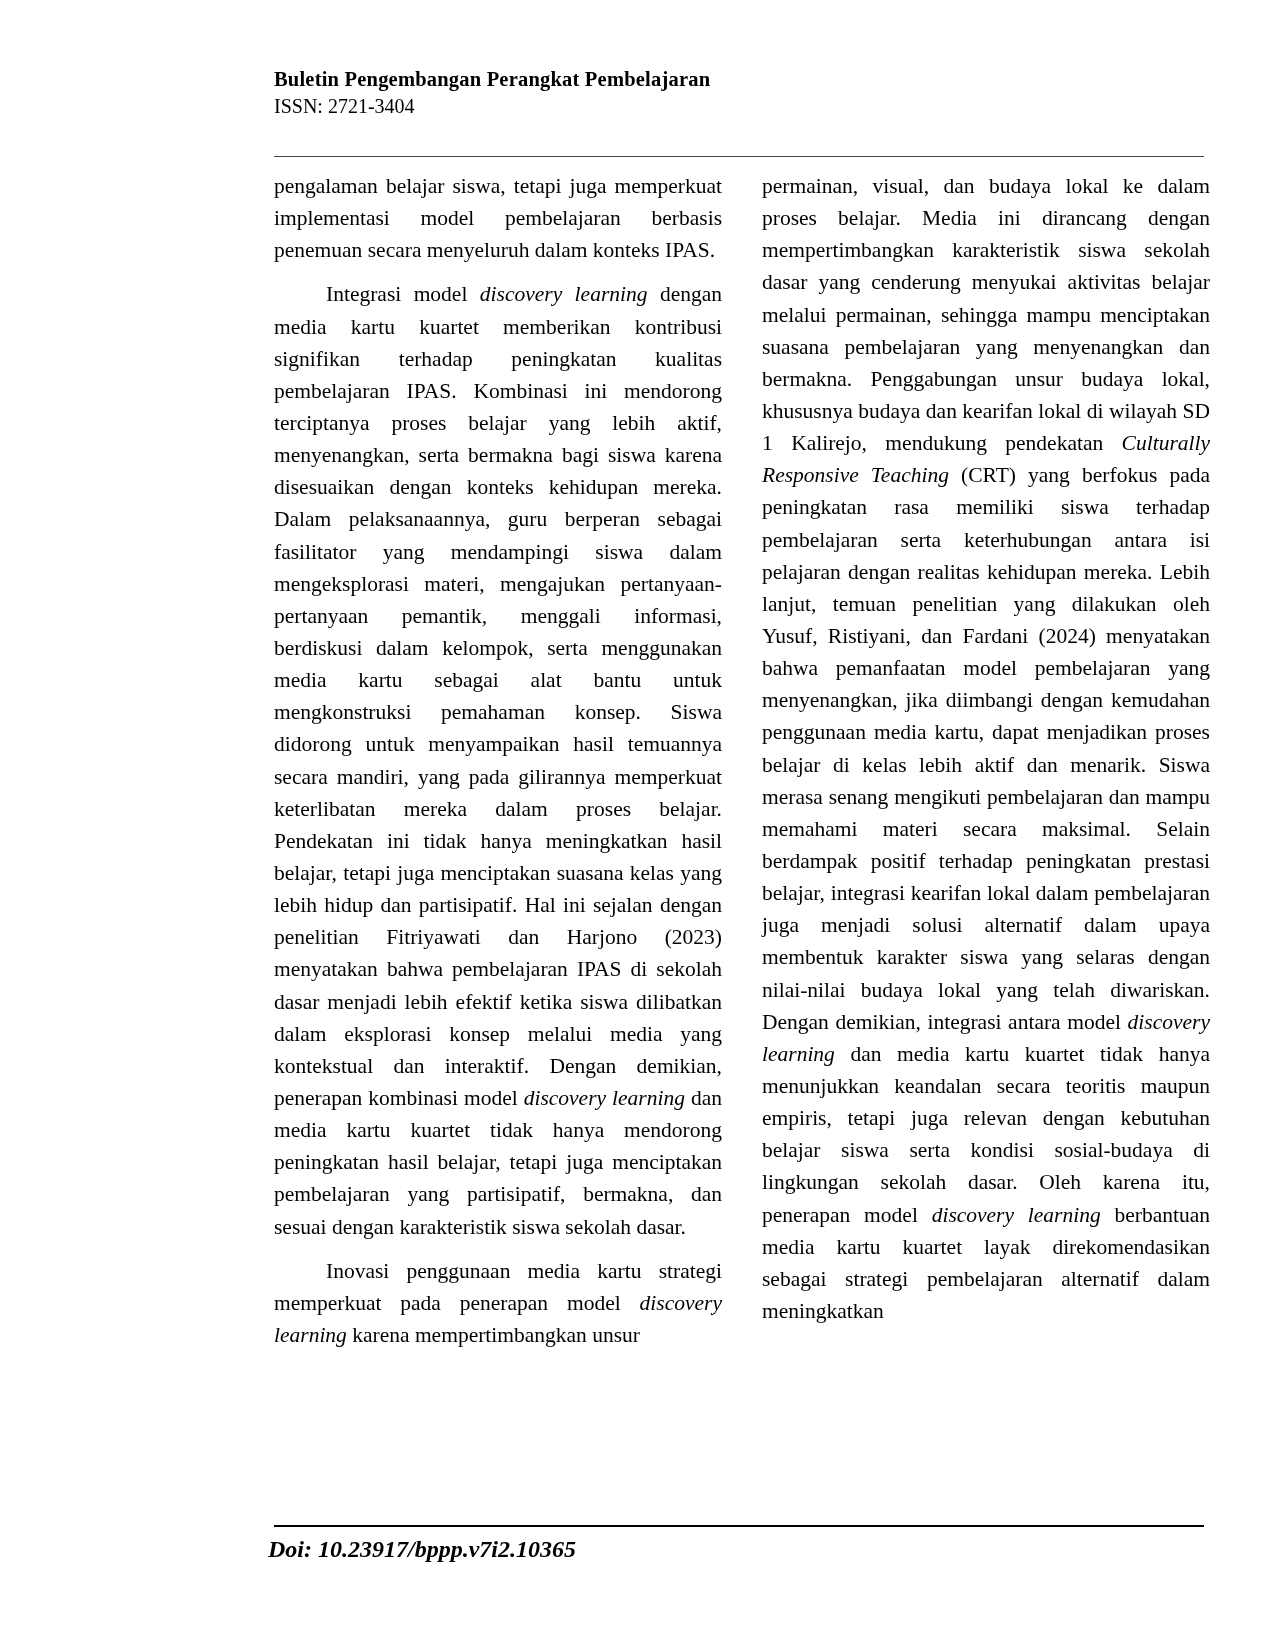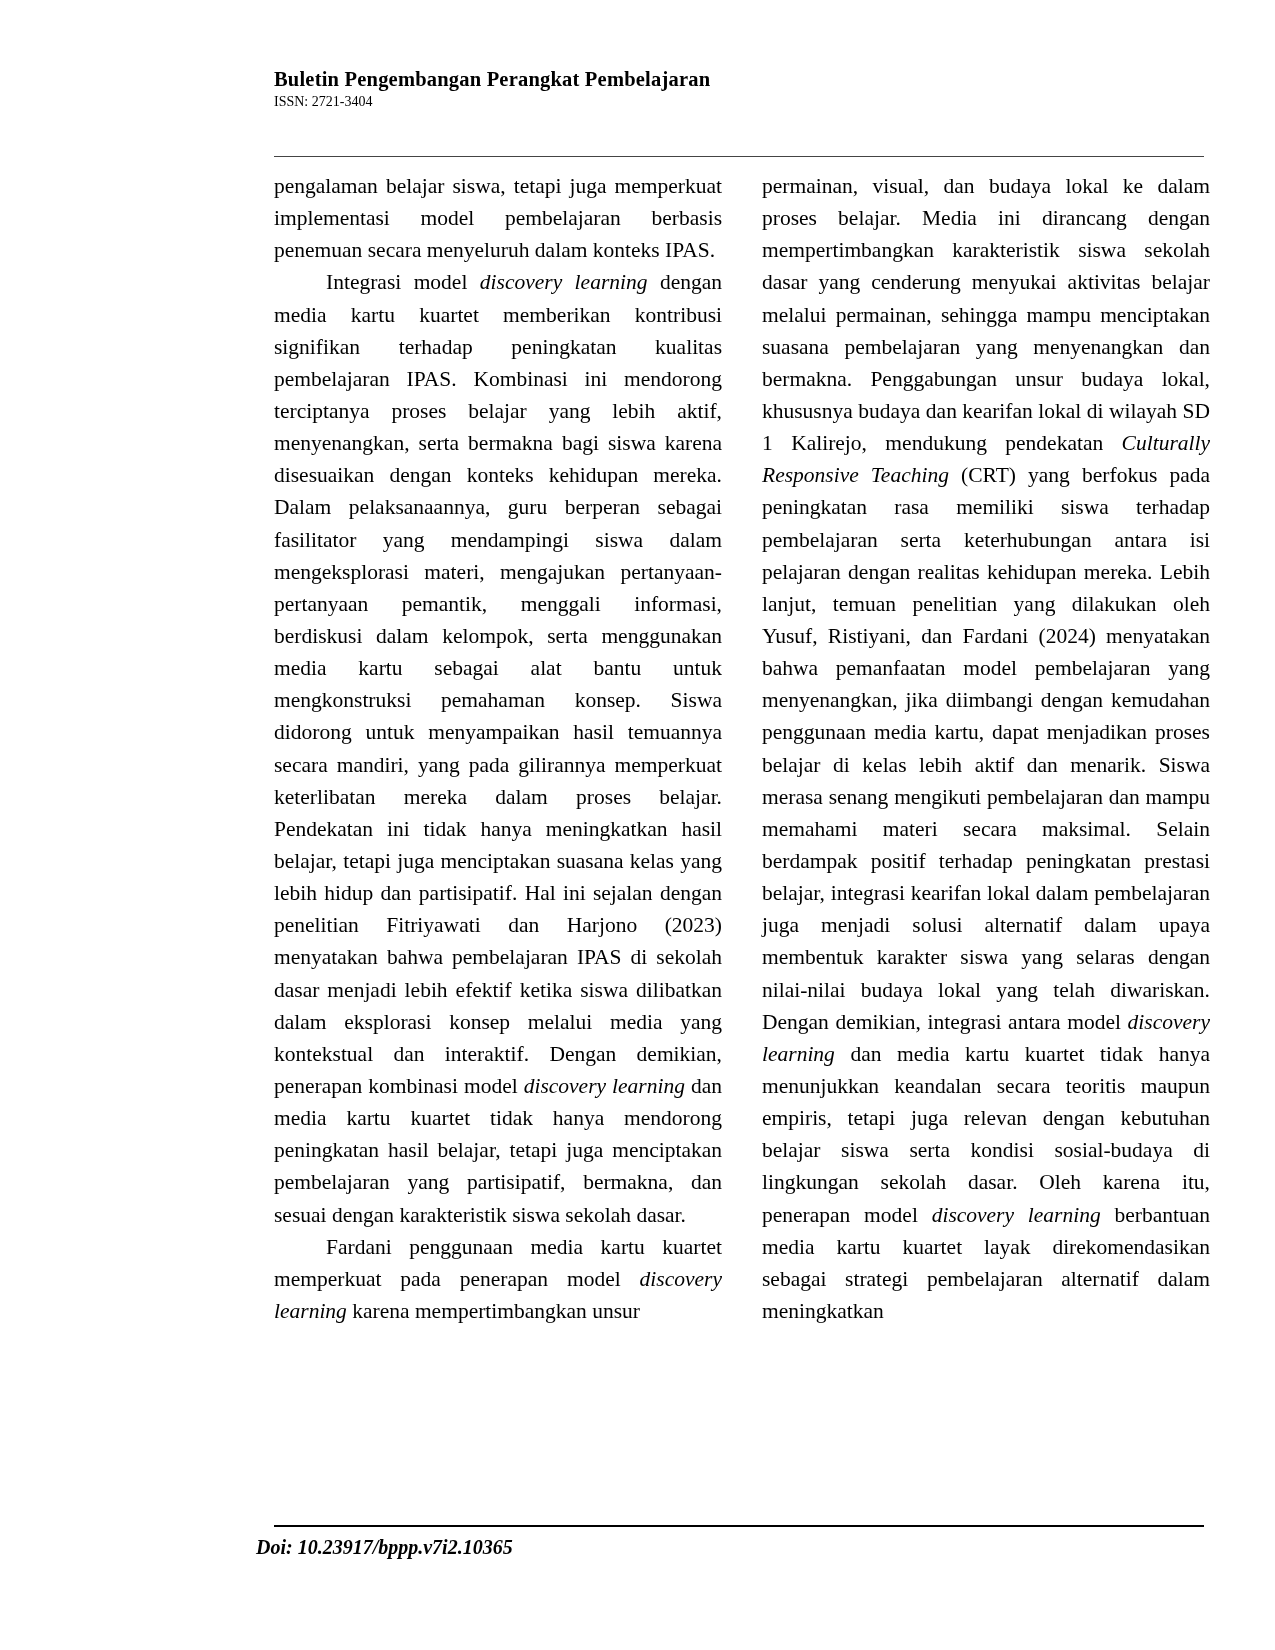--- a/index.html
+++ b/index.html
@@ -31,21 +31,21 @@
     line-height: 1.32;
     letter-spacing: 0.2px;
     margin: 0;
   }
   .journal-issue {
     font-size: 19.5px;
     line-height: 1.35;
     margin: 0;
   }
   .journal-issn {
-    font-size: 14px;
+    font-size: 20px;
     line-height: 1.35;
     margin: 0;
   }
 
   .head-rule {
     position: absolute;
     left: 142px;
     top: 156px;
     width: 930px;
     height: 0;
@@ -71,40 +71,40 @@
     text-align: justify;
     text-justify: inter-word;
     font-size: 21.5px;
     line-height: 1.495;
     hyphens: none;
   }
   .col p.indent {
     text-indent: 52px;
   }
   .col p + p {
-    margin-top: 0;
+    margin-top: 12px;
   }
   i, em {
     font-style: italic;
   }
 
   
   .foot-rule {
     position: absolute;
     left: 142px;
     top: 1525px;
     width: 930px;
     height: 0;
     border-top: 2.2px solid #000000;
   }
   .doi {
     position: absolute;
-    left: 124px;
+    left: 136px;
     top: 1536px;
-    font-size: 20px;
+    font-size: 24px;
     font-weight: bold;
     font-style: italic;
   }
 </style>
 </head>
 <body>
 
 <div class="page">
 
   <div class="running-head">
@@ -112,21 +112,21 @@
     <div class="journal-issn">ISSN: 2721-3404</div>
   </div>
 
   <div class="head-rule"></div>
 
   <div class="body-columns">
 
     <div class="col">
       <p><span>pengalaman belajar siswa, tetapi juga memperkuat implementasi model pembelajaran berbasis penemuan secara menyeluruh dalam konteks IPAS.</span></p>
       <p class="indent"><span>Integrasi model </span><i>discovery learning</i><span> dengan media kartu kuartet memberikan kontribusi signifikan terhadap peningkatan kualitas pembelajaran IPAS. Kombinasi ini mendorong terciptanya proses belajar yang lebih aktif, menyenangkan, serta bermakna bagi siswa karena disesuaikan dengan konteks kehidupan mereka. Dalam pelaksanaannya, guru berperan sebagai fasilitator yang mendampingi siswa dalam mengeksplorasi materi, mengajukan pertanyaan-pertanyaan pemantik, menggali informasi, berdiskusi dalam kelompok, serta menggunakan media kartu sebagai alat bantu untuk mengkonstruksi pemahaman konsep. Siswa didorong untuk menyampaikan hasil temuannya secara mandiri, yang pada gilirannya memperkuat keterlibatan mereka dalam proses belajar. Pendekatan ini tidak hanya meningkatkan hasil belajar, tetapi juga menciptakan suasana kelas yang lebih hidup dan partisipatif. Hal ini sejalan dengan penelitian Fitriyawati dan Harjono (2023) menyatakan bahwa pembelajaran IPAS di sekolah dasar menjadi lebih efektif ketika siswa dilibatkan dalam eksplorasi konsep melalui media yang kontekstual dan interaktif. Dengan demikian, penerapan kombinasi model </span><i>discovery learning</i><span> dan media kartu kuartet tidak hanya mendorong peningkatan hasil belajar, tetapi juga menciptakan pembelajaran yang partisipatif, bermakna, dan sesuai dengan karakteristik siswa sekolah dasar.</span></p>
-      <p class="indent"><span>Fardani penggunaan media kartu kuartet memperkuat pada penerapan model </span><i>discovery learning</i><span> karena mempertimbangkan unsur</span></p>
+      <p class="indent"><span>Inovasi penggunaan media kartu strategi memperkuat pada penerapan model </span><i>discovery learning</i><span> karena mempertimbangkan unsur</span></p>
     </div>
 
     <div class="col">
       <p><span>permainan, visual, dan budaya lokal ke dalam proses belajar. Media ini dirancang dengan mempertimbangkan karakteristik siswa sekolah dasar yang cenderung menyukai aktivitas belajar melalui permainan, sehingga mampu menciptakan suasana pembelajaran yang menyenangkan dan bermakna. Penggabungan unsur budaya lokal, khususnya budaya dan kearifan lokal di wilayah SD 1 Kalirejo, mendukung pendekatan </span><i>Culturally Responsive Teaching</i><span> (CRT) yang berfokus pada peningkatan rasa memiliki siswa terhadap pembelajaran serta keterhubungan antara isi pelajaran dengan realitas kehidupan mereka. Lebih lanjut, temuan penelitian yang dilakukan oleh Yusuf, Ristiyani, dan Fardani (2024) menyatakan bahwa pemanfaatan model pembelajaran yang menyenangkan, jika diimbangi dengan kemudahan penggunaan media kartu, dapat menjadikan proses belajar di kelas lebih aktif dan menarik. Siswa merasa senang mengikuti pembelajaran dan mampu memahami materi secara maksimal. Selain berdampak positif terhadap peningkatan prestasi belajar, integrasi kearifan lokal dalam pembelajaran juga menjadi solusi alternatif dalam upaya membentuk karakter siswa yang selaras dengan nilai-nilai budaya lokal yang telah diwariskan. Dengan demikian, integrasi antara model </span><i>discovery learning</i><span> dan media kartu kuartet tidak hanya menunjukkan keandalan secara teoritis maupun empiris, tetapi juga relevan dengan kebutuhan belajar siswa serta kondisi sosial-budaya di lingkungan sekolah dasar. Oleh karena itu, penerapan model </span><i>discovery learning</i><span> berbantuan media kartu kuartet layak direkomendasikan sebagai strategi pembelajaran alternatif dalam meningkatkan</span></p>
     </div>
 
   </div>
 
   <div class="foot-rule"></div>
   <div class="doi">Doi: 10.23917/bppp.v7i2.10365</div>

